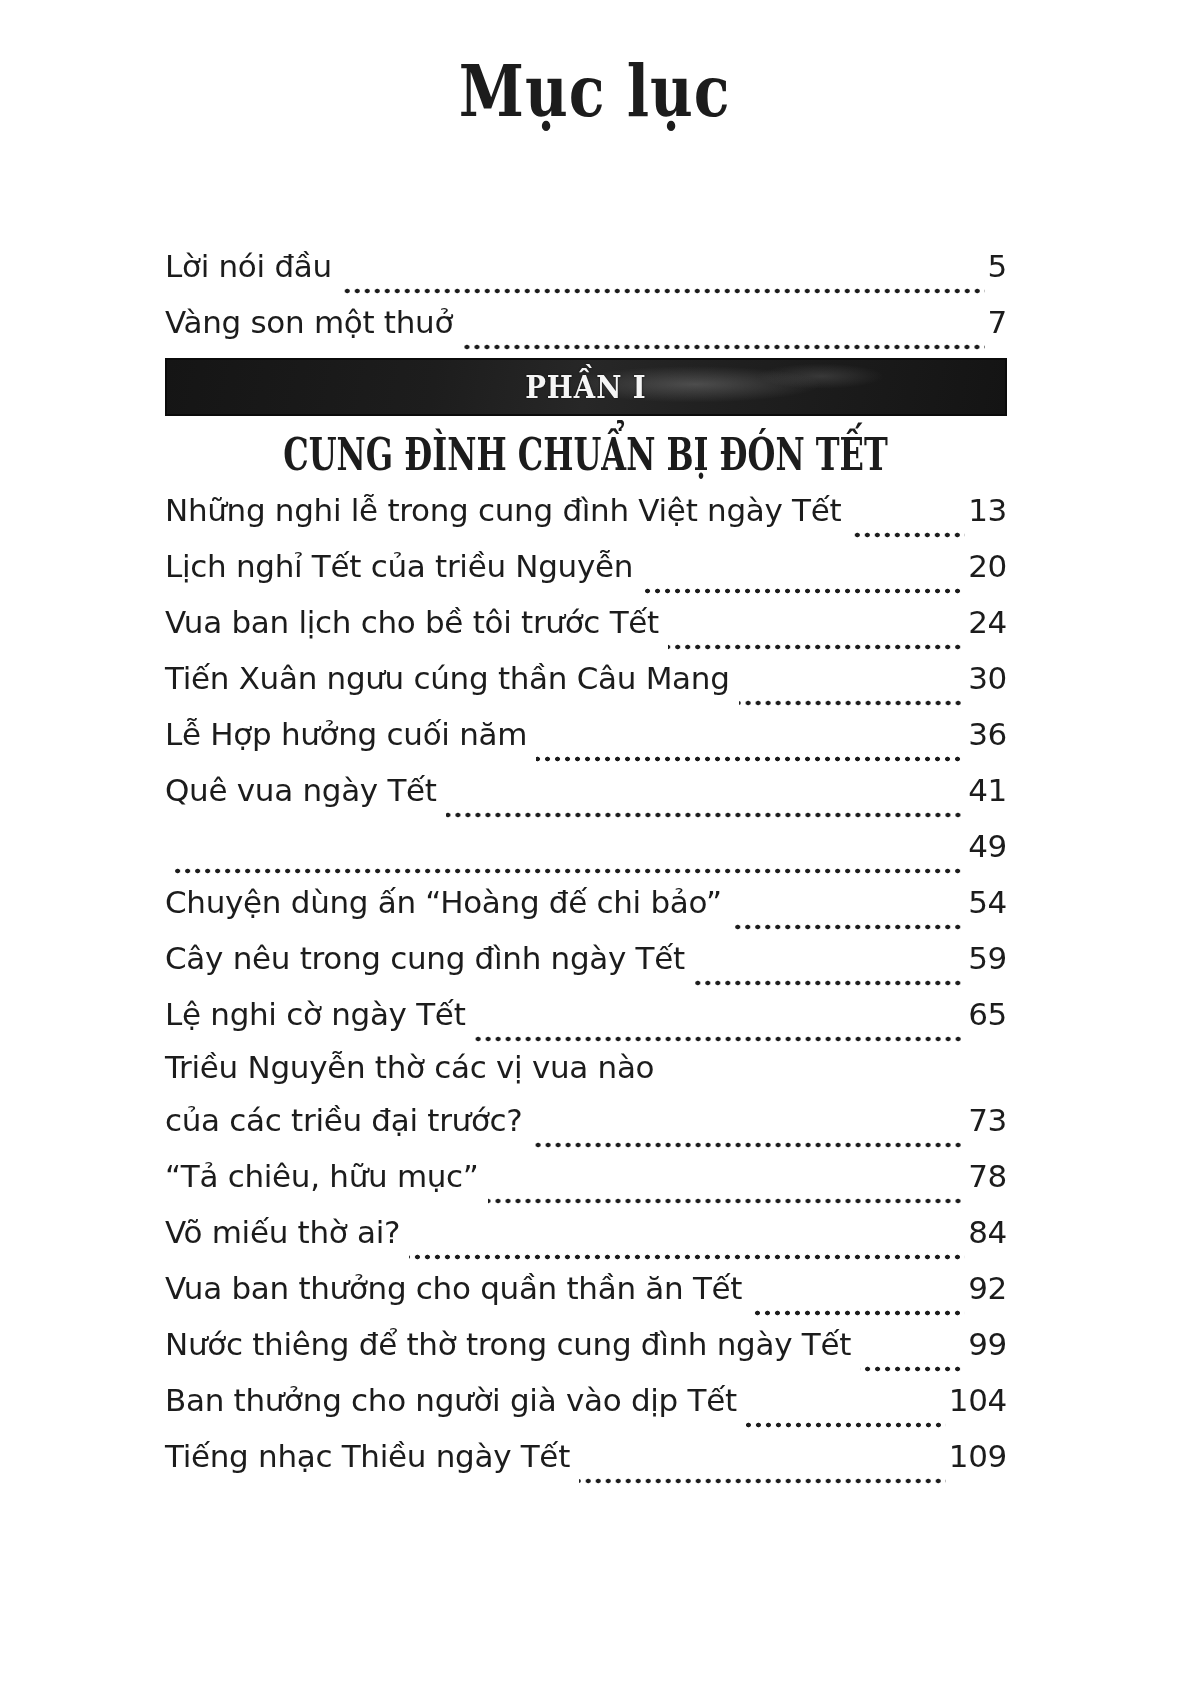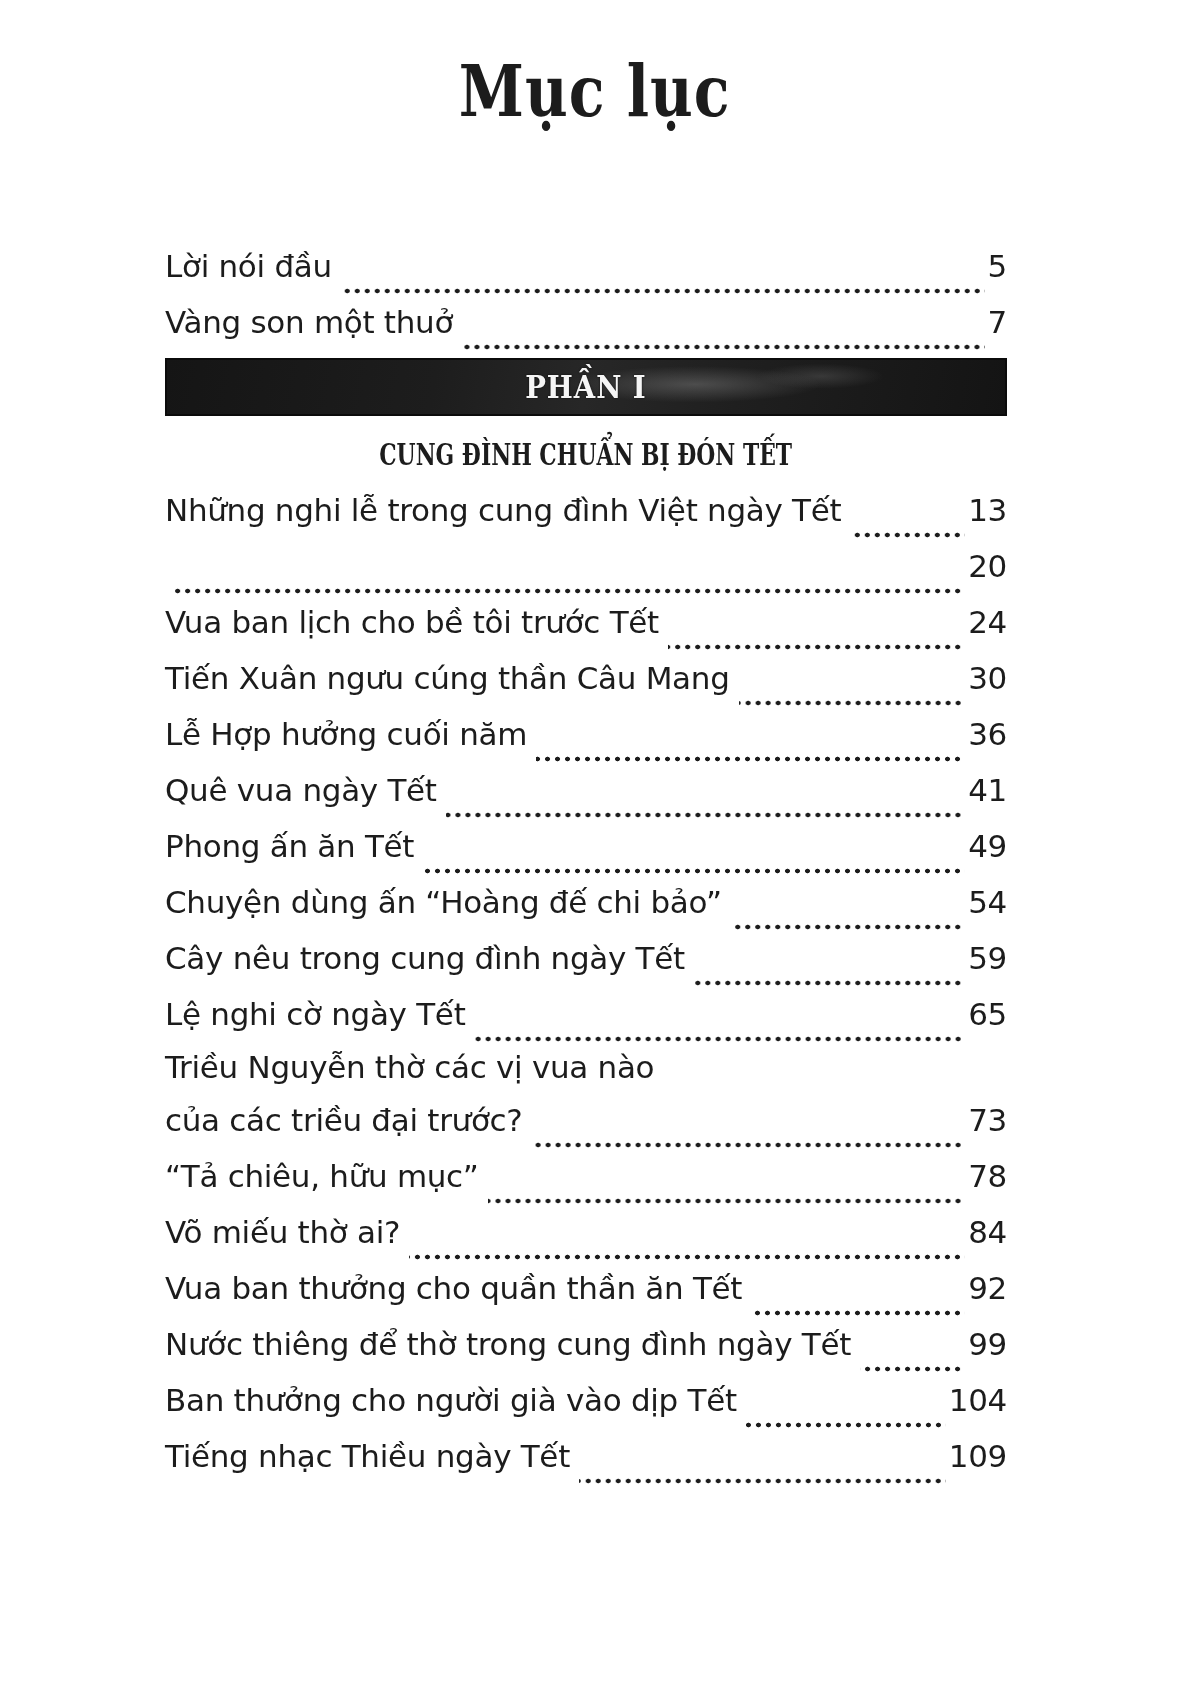--- a/index.html
+++ b/index.html
@@ -72,21 +72,21 @@
     color: var(--band_text, #f5f5f5);
     font-family: "DejaVu Serif", serif;
     font-weight: bold;
     font-size: 29px;
     letter-spacing: 1px;
     transform: scale(0.95, 1.12);
     text-shadow: 0 0 2px rgba(0,0,0,0.8);
   }
   .heading {
     margin-top: 14px;
-    font-size: 28px;
+    font-size: 41px;
     line-height: 50px;
     text-align: center;
     font-family: "DejaVu Serif", serif;
     font-weight: bold;
     color: var(--ink, #1c1c1c);
   }
   .heading .squeeze {
     display: inline-block;
     transform: scale(0.78, 1.08);
     letter-spacing: 0px;
@@ -131,20 +131,21 @@
 
     <div class="entries">
 
       <div class="row">
         <span class="t">Những nghi lễ trong cung đình Việt ngày Tết</span>
         <span class="leader"></span>
         <span class="p">13</span>
       </div>
 
       <div class="row">
+        <span class="t">Lịch nghỉ Tết của triều Nguyễn</span>
         <span class="leader"></span>
         <span class="p">20</span>
       </div>
 
       <div class="row">
         <span class="t">Vua ban lịch cho bề tôi trước Tết</span>
         <span class="leader"></span>
         <span class="p">24</span>
       </div>
 
@@ -160,21 +161,20 @@
         <span class="p">36</span>
       </div>
 
       <div class="row">
         <span class="t">Quê vua ngày Tết</span>
         <span class="leader"></span>
         <span class="p">41</span>
       </div>
 
       <div class="row">
-        <span class="t">Phong ấn ăn Tết</span>
         <span class="leader"></span>
         <span class="p">49</span>
       </div>
 
       <div class="row">
         <span class="t">Chuyện dùng ấn “Hoàng đế chi bảo”</span>
         <span class="leader"></span>
         <span class="p">54</span>
       </div>
 

